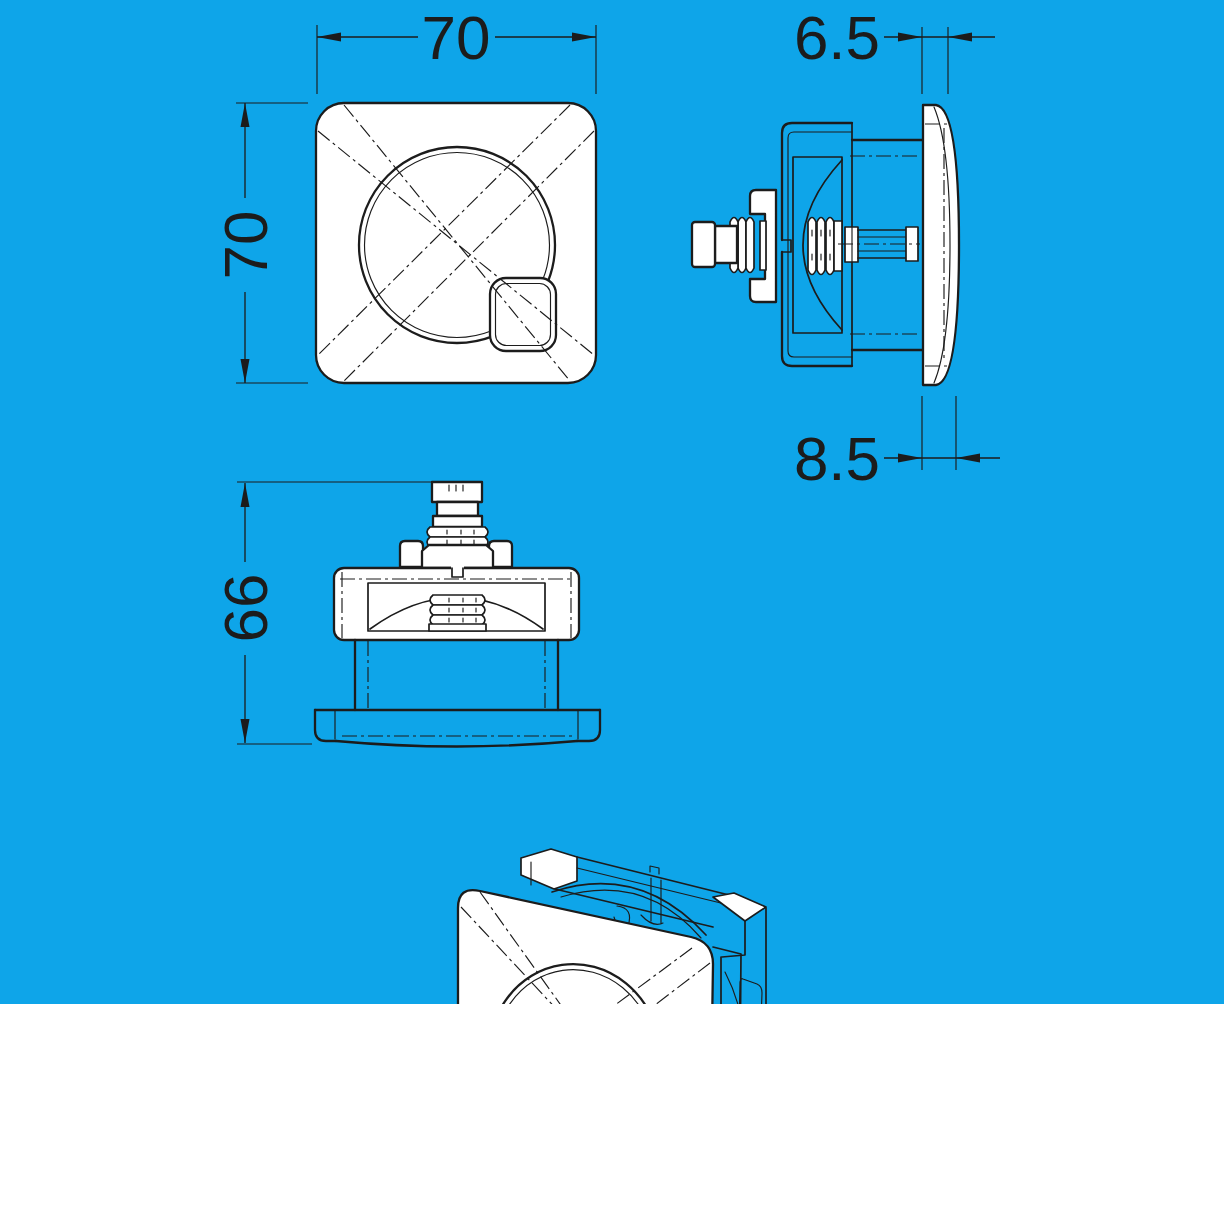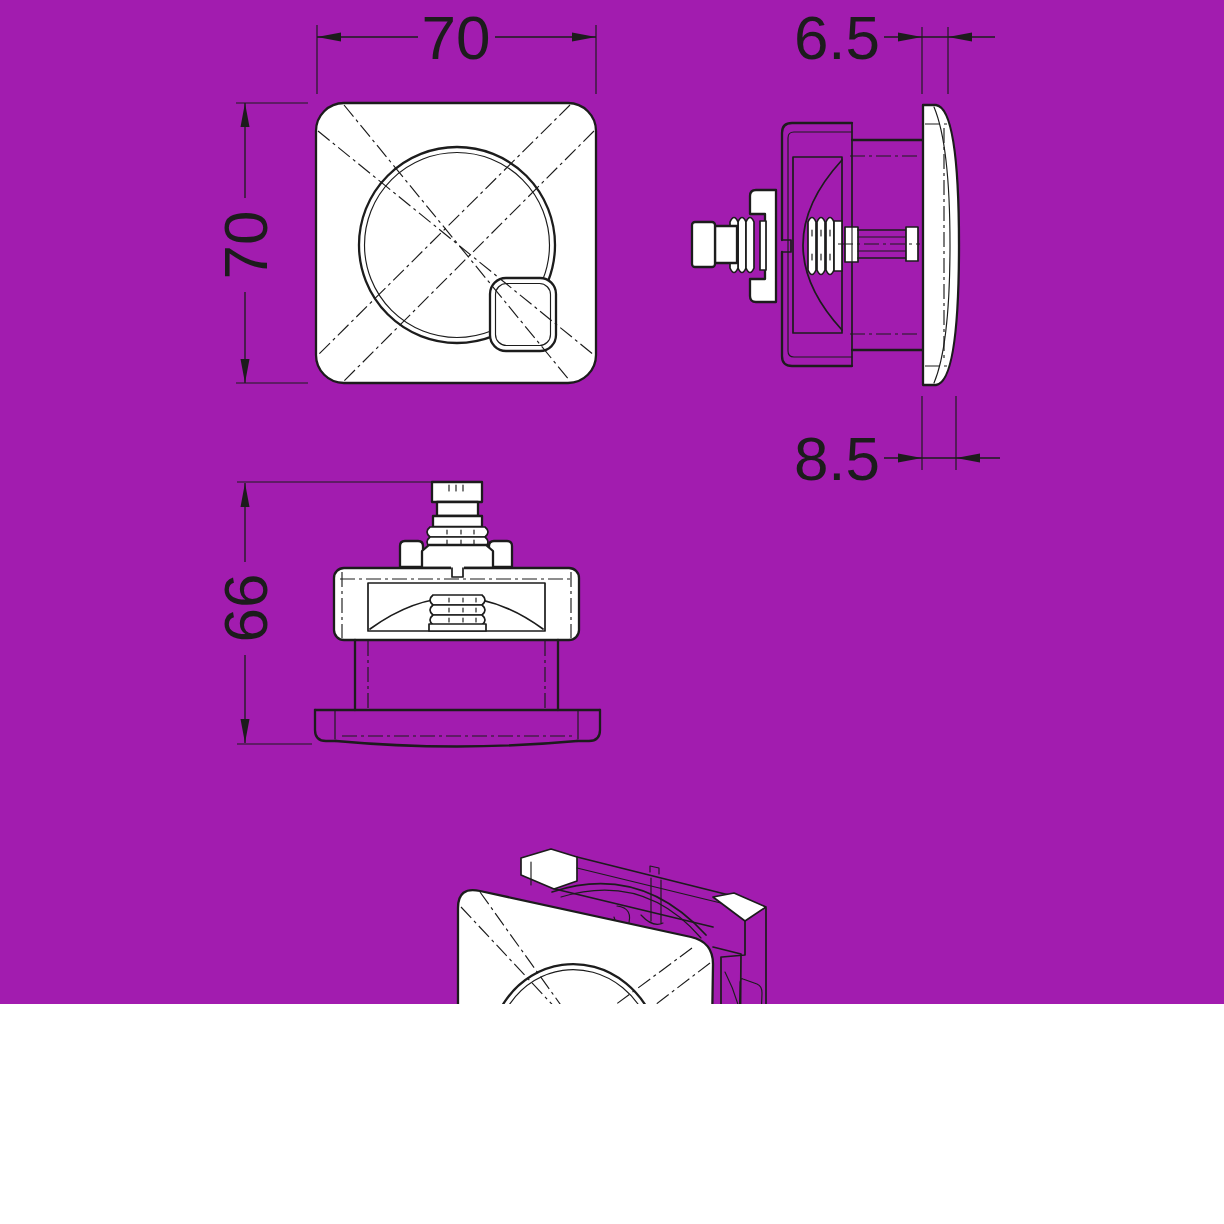--- a/index.html
+++ b/index.html
@@ -1,16 +1,16 @@
 <!DOCTYPE html>
 <html><head>
 <meta charset="utf-8">
 <style>
   html,body{margin:0;padding:0;background:#ffffff;}
-  #canvas{position:relative;width:1224px;height:1004px;background:#a21caf;overflow:hidden;
+  #canvas{position:relative;width:1224px;height:1004px;background:#0ea5e9;overflow:hidden;
           font-family:"Liberation Sans", sans-serif;}
   svg{display:block}
   svg text{font-family:"Liberation Sans","DejaVu Sans",sans-serif;font-size:62px;fill:#1c1c1c;}
   .s-heavy{fill:none;stroke:#1c1c1c;stroke-width:2.3;stroke-linecap:round;stroke-linejoin:round;}
   .s-heavyf{fill:#ffffff;stroke:#1c1c1c;stroke-width:2.3;stroke-linecap:round;stroke-linejoin:round;}
   .s-med{fill:none;stroke:#1c1c1c;stroke-width:1.7;stroke-linecap:round;stroke-linejoin:round;}
   .s-medf{fill:#ffffff;stroke:#1c1c1c;stroke-width:1.7;stroke-linecap:round;stroke-linejoin:round;}
   .s-thin{fill:none;stroke:#1c1c1c;stroke-width:1.15;stroke-linecap:round;stroke-linejoin:round;}
   .s-dim{fill:none;stroke:#1c1c1c;stroke-width:1.3;}
   .s-ext{fill:none;stroke:#1c1c1c;stroke-width:1.15;}

